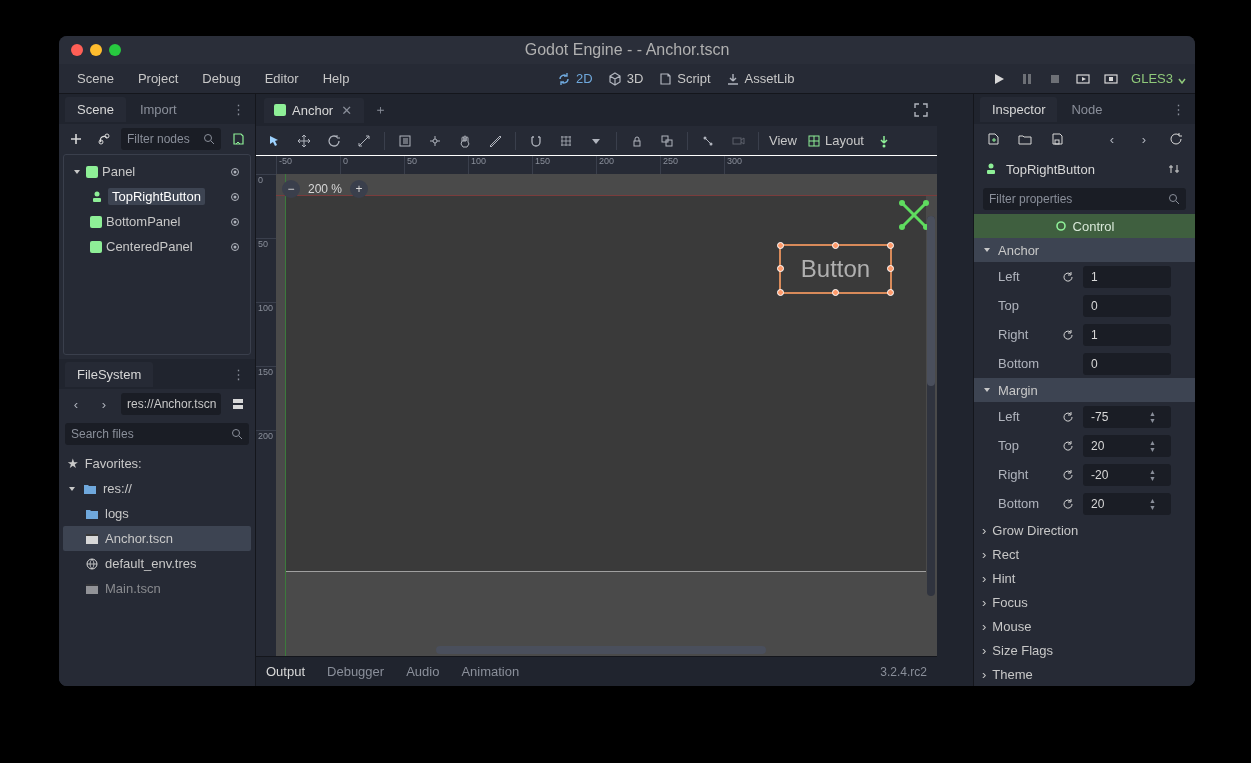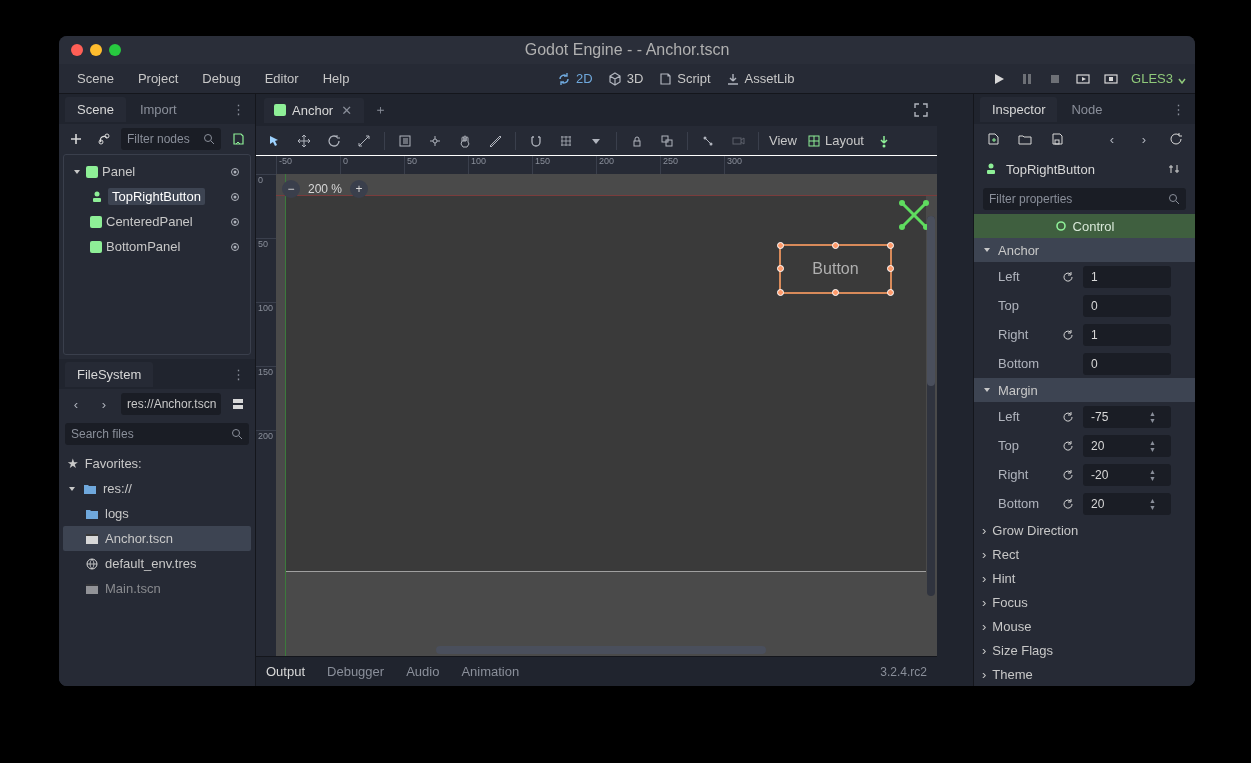--- a/index.html
+++ b/index.html
@@ -60,21 +60,21 @@
   .ruler-v { position: absolute; top: 18px; left: 0; bottom: 0; width: 20px; background: #262a35; color: #8a8f9a; font-size: 9px; z-index: 3; }
   .ruler-v span { display: block; height: 64px; writing-mode: horizontal-tb; border-top: 1px solid #3a3f4c; padding-left: 2px; }
   .ruler-corner { position: absolute; top: 0; left: 0; width: 20px; height: 18px; background: #262a35; z-index: 4; }
   .zoombar { position: absolute; top: 24px; left: 26px; display: flex; align-items: center; gap: 8px; z-index: 5; color: #d8d8d8; font-size: 12px; }
   .zoombar .zbtn { width: 18px; height: 18px; border-radius: 50%; background: #3a3f4c; display: flex; align-items: center; justify-content: center; cursor: pointer; font-size: 12px; }
   .canvas { position: absolute; top: 40px; left: 30px; width: 640px; height: 375px; background: #3a3a3a; z-index: 1; }
   .canvas-origin-v { position: absolute; left: 29px; top: 18px; bottom: 0; width: 1px; background: #3c7a3c; z-index: 2; }
   .canvas-origin-h { position: absolute; left: 20px; top: 39px; right: 0; height: 1px; background: #7a3c3c; z-index: 2; }
   .center-panel { position: absolute; width: 80px; height: 80px; background: #9a9a9a; left: 310px; top: 190px; }
   .bottom-panel { position: absolute; left: 30px; width: 640px; height: 41px; top: 375px; background: #a0a0a0; }
-  .button-node { position: absolute; left: 523px; top: 88px; width: 113px; height: 50px; border: 2px solid #d88a5a; background: #3a3a3a; display: flex; align-items: center; justify-content: center; color: #b0b0b0; font-size: 16px; z-index: 2; }
+  .button-node { position: absolute; left: 523px; top: 88px; width: 113px; height: 50px; border: 2px solid #d88a5a; background: #3a3a3a; display: flex; align-items: center; justify-content: center; color: #b0b0b0; font-size: 24px; z-index: 2; }
   .handle { position: absolute; width: 7px; height: 7px; border-radius: 50%; background: #ff9a6a; border: 1px solid #fff; }
   .anchor-cross { position: absolute; right: 8px; top: 44px; z-index: 5; }
   .anchor-cross line { stroke: #5fdc5f; stroke-width: 3; }
   .anchor-cross circle { fill: #5fdc5f; }
   .bottom-tabs { height: 30px; display: flex; align-items: center; padding: 0 10px; gap: 22px; background: #20242e; border-top: 1px solid #14161c; color: #8a8f9a; }
   .bottom-tabs span:first-child { color: #d8d8d8; }
   .bottom-tabs .version { margin-left: auto; font-size: 12px; color: #8a8f9a; }
   .right-col { width: 222px; display: flex; flex-direction: column; border-left: 1px solid #14161c; background: #262a35; margin-left: 36px; }
   .insp-toolbar { height: 30px; display: flex; align-items: center; padding: 0 8px; gap: 10px; background: #262a35; }
   .insp-node { height: 30px; display: flex; align-items: center; padding: 0 10px; gap: 8px; background: #262a35; }
@@ -254,32 +254,32 @@
             <span class="vis">
                 <svg width="14" height="14">
                   <circle cx="7" cy="7" r="3.5" fill="none" stroke="#b0b4bd"></circle>
                   <circle cx="7" cy="7" r="1.5" fill="#b0b4bd"></circle>
                 </svg>
               </span>
           </div>
           <div class="tree-item">
             <span class="indent"></span>
             <span class="node-icon green"></span>
-            <span class="label">CenteredPanel</span>
+            <span class="label">BottomPanel</span>
             <span class="vis">
                 <svg width="14" height="14">
                   <circle cx="7" cy="7" r="3.5" fill="none" stroke="#b0b4bd"></circle>
                   <circle cx="7" cy="7" r="1.5" fill="#b0b4bd"></circle>
                 </svg>
               </span>
           </div>
           <div class="tree-item">
             <span class="indent"></span>
             <span class="node-icon green"></span>
-            <span class="label">BottomPanel</span>
+            <span class="label">CenteredPanel</span>
             <span class="vis">
                 <svg width="14" height="14">
                   <circle cx="7" cy="7" r="3.5" fill="none" stroke="#b0b4bd"></circle>
                   <circle cx="7" cy="7" r="1.5" fill="#b0b4bd"></circle>
                 </svg>
               </span>
           </div>
         </div>
       </div>
 

